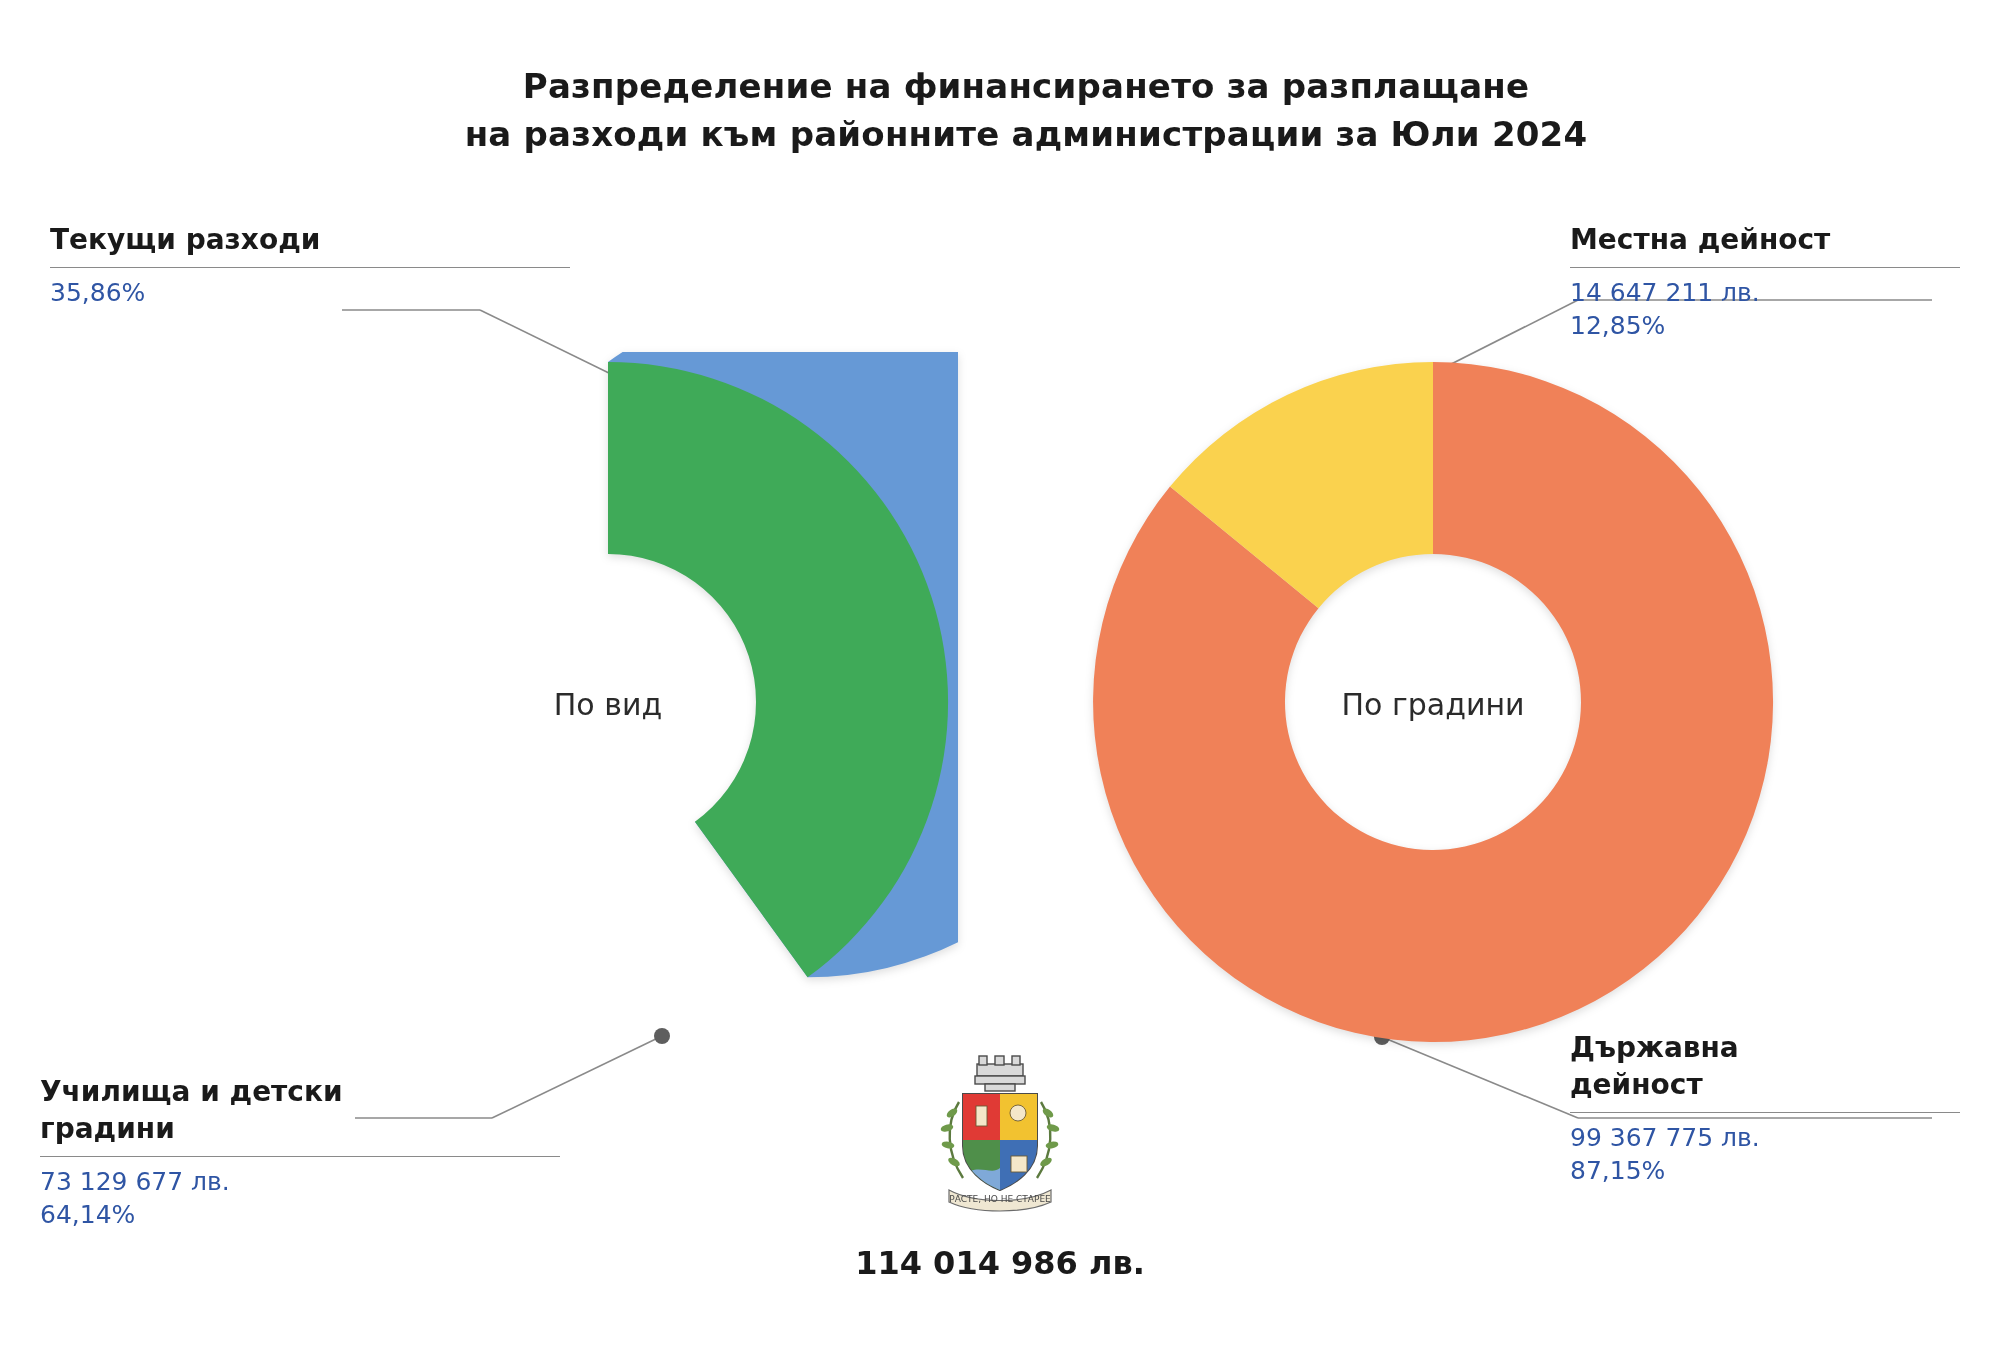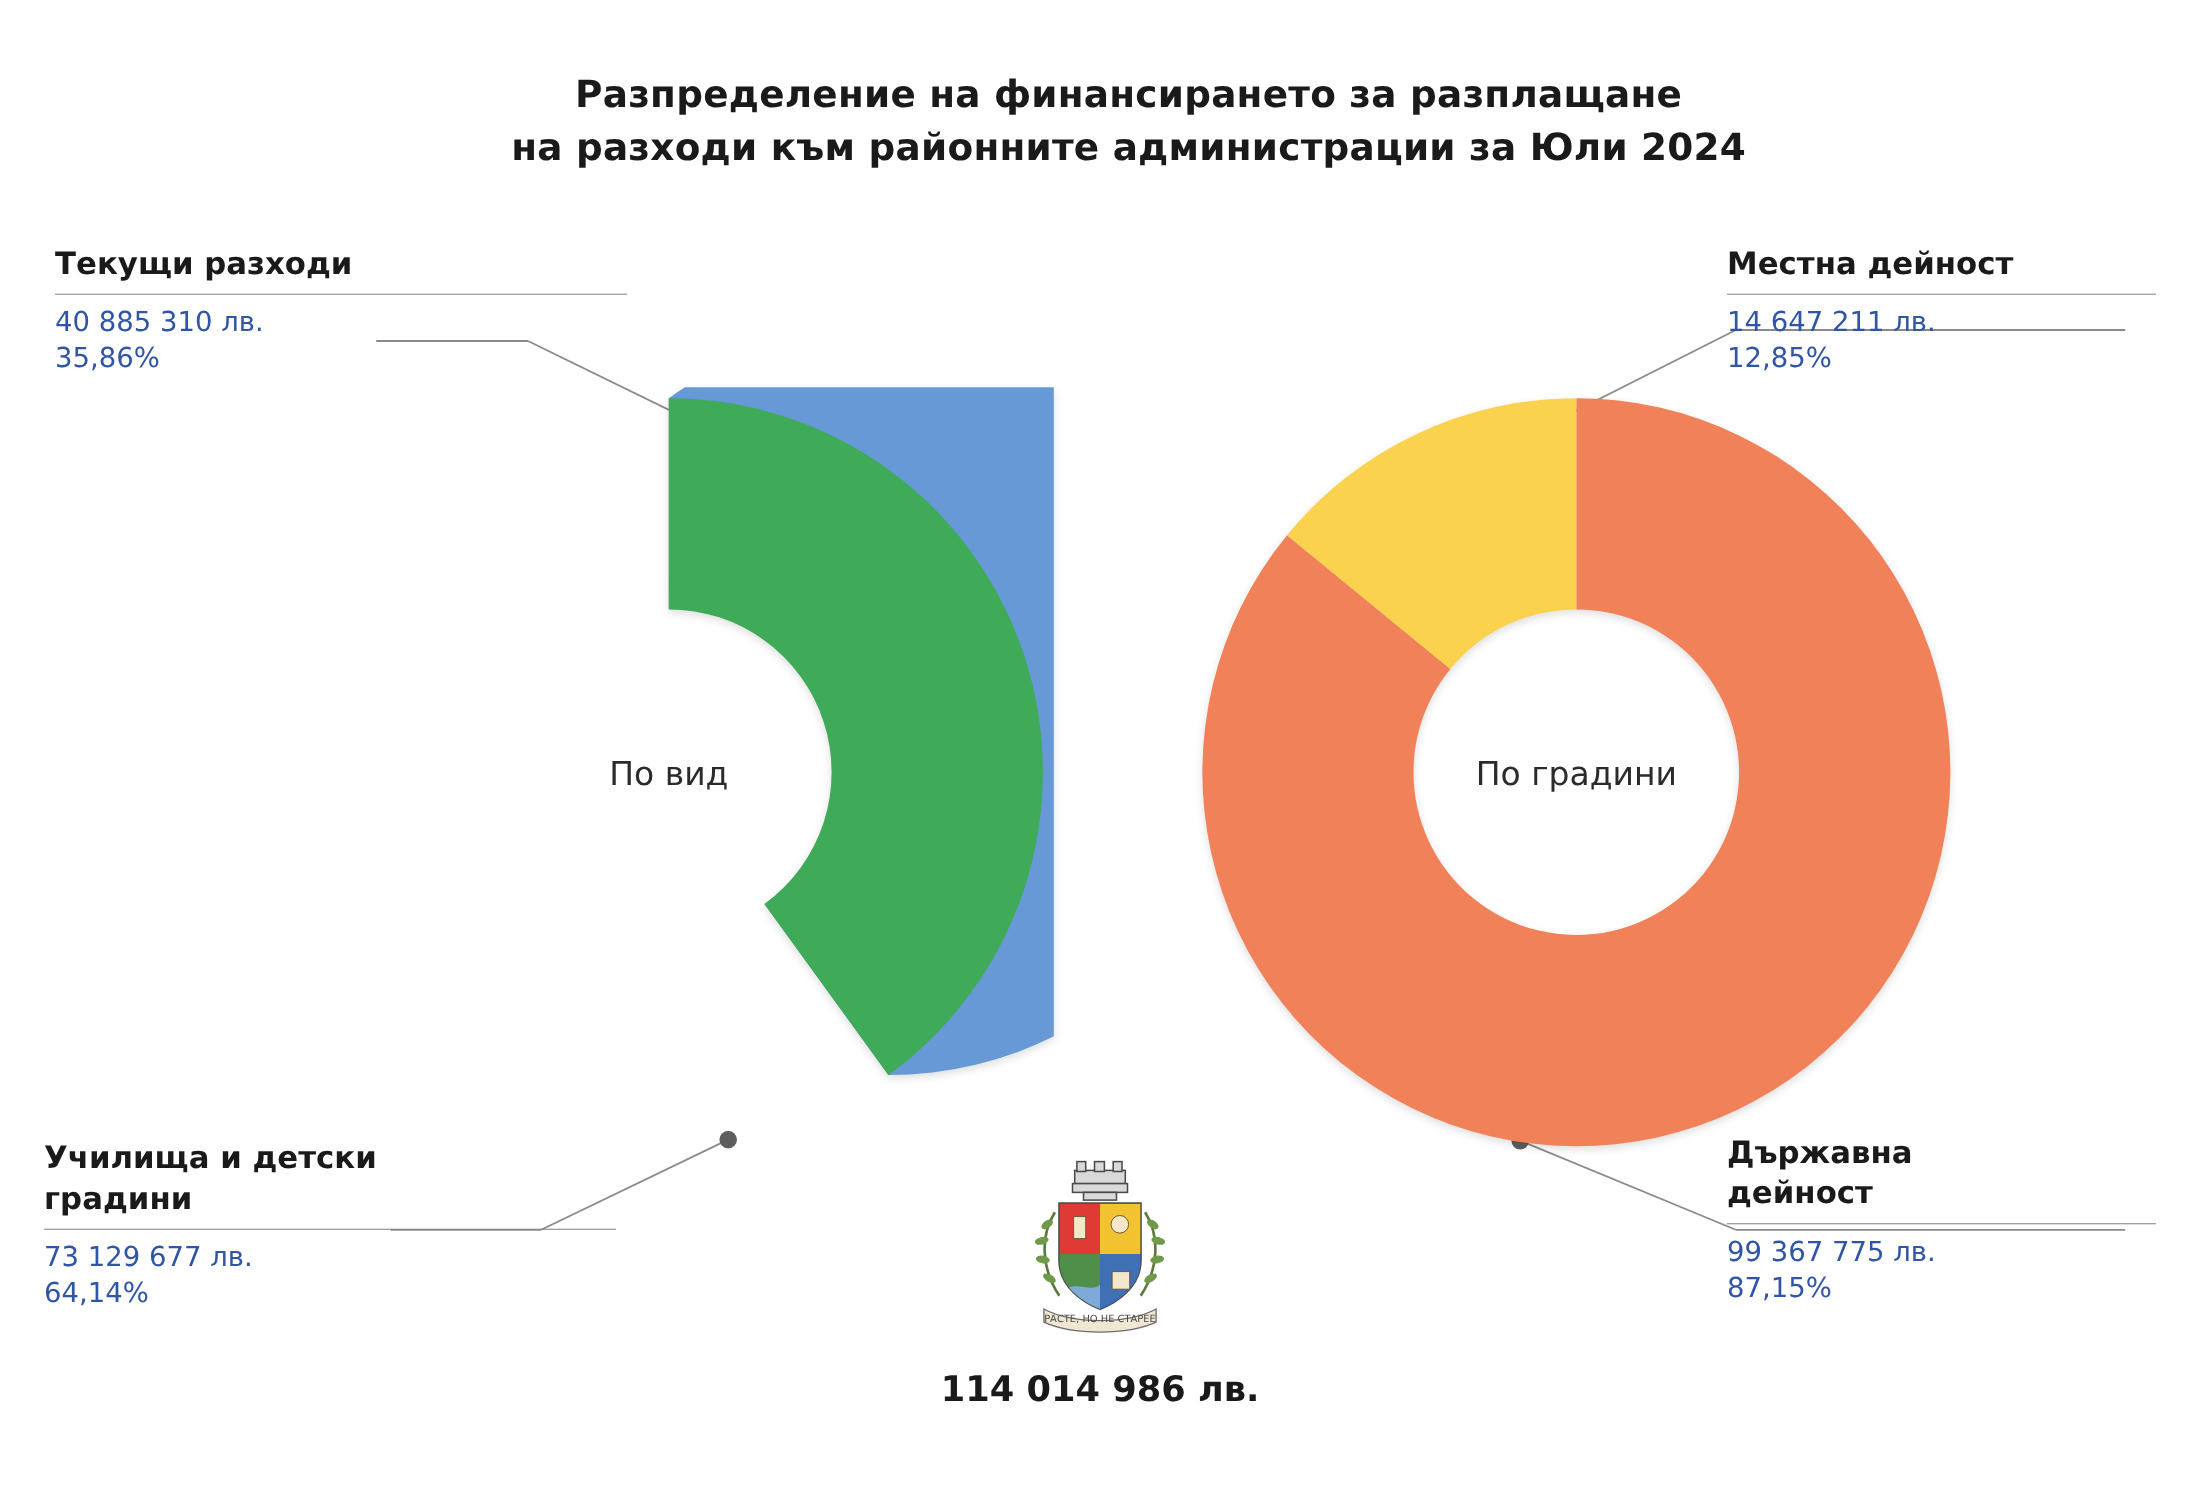--- a/index.html
+++ b/index.html
@@ -85,21 +85,21 @@
   .callout .value {
     font-size: 25px;
     color: #2f55a4;
     line-height: 1.34;
   }
   .callout.align-right { text-align: left; }
   .callout.align-left  { text-align: left; }
 
   
   #callout-current      { left: 50px;  top: 222px; }
-  #callout-schools      { left: 40px;  top: 1035px; }
+  #callout-schools      { left: 40px;  top: 1074px; }
   
   #callout-local        { left: 1570px; top: 222px; width: 390px; }
   #callout-state        { left: 1570px; top: 1030px; width: 390px; }
 
   
   .connectors {
     position: absolute;
     left: 0; top: 0;
     width: 2000px; height: 1360px;
     pointer-events: none;
@@ -193,21 +193,20 @@
       </g>
     </svg>
     <div class="donut-center-label">
       <span>По градини</span>
     </div>
   </div>
 
   <div class="callout align-right" id="callout-current">
     <div class="name">Текущи разходи</div>
     <div class="rule"></div>
-    <div class="value">40 885 310 лв.</div>
     <div class="value">35,86%</div>
   </div>
 
   <div class="callout align-right" id="callout-schools">
     <div class="name">
       <span>Училища и детски</span><br>
       <span>градини</span>
     </div>
     <div class="rule"></div>
     <div class="value">73 129 677 лв.</div>

